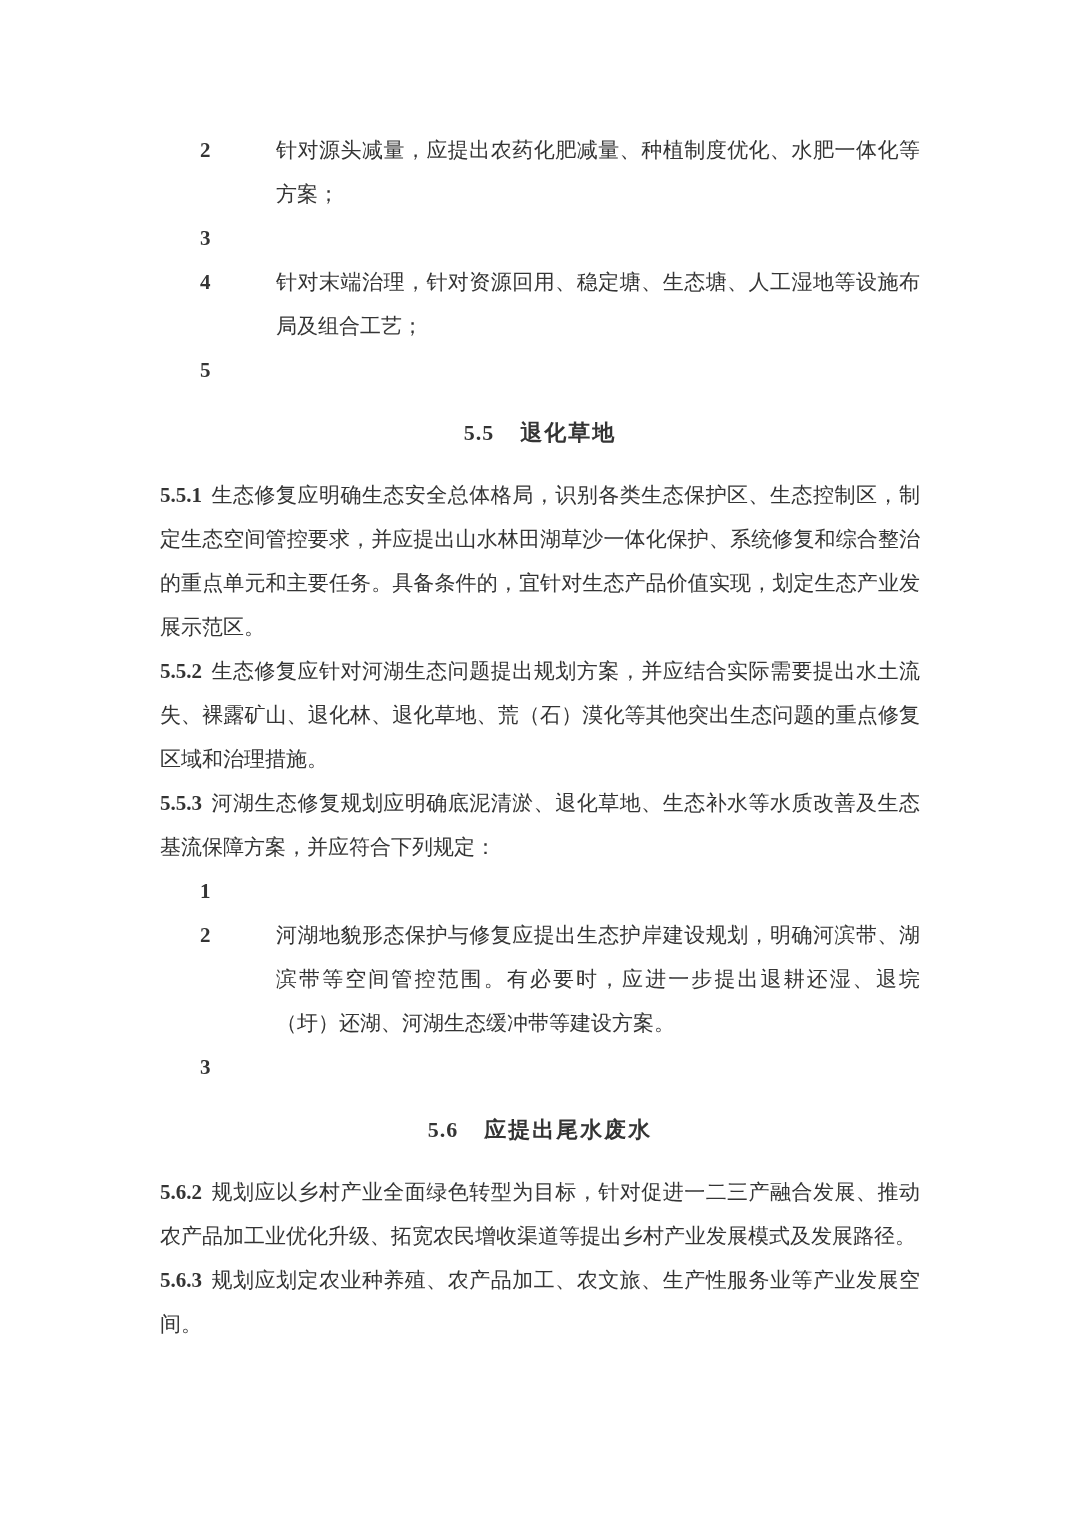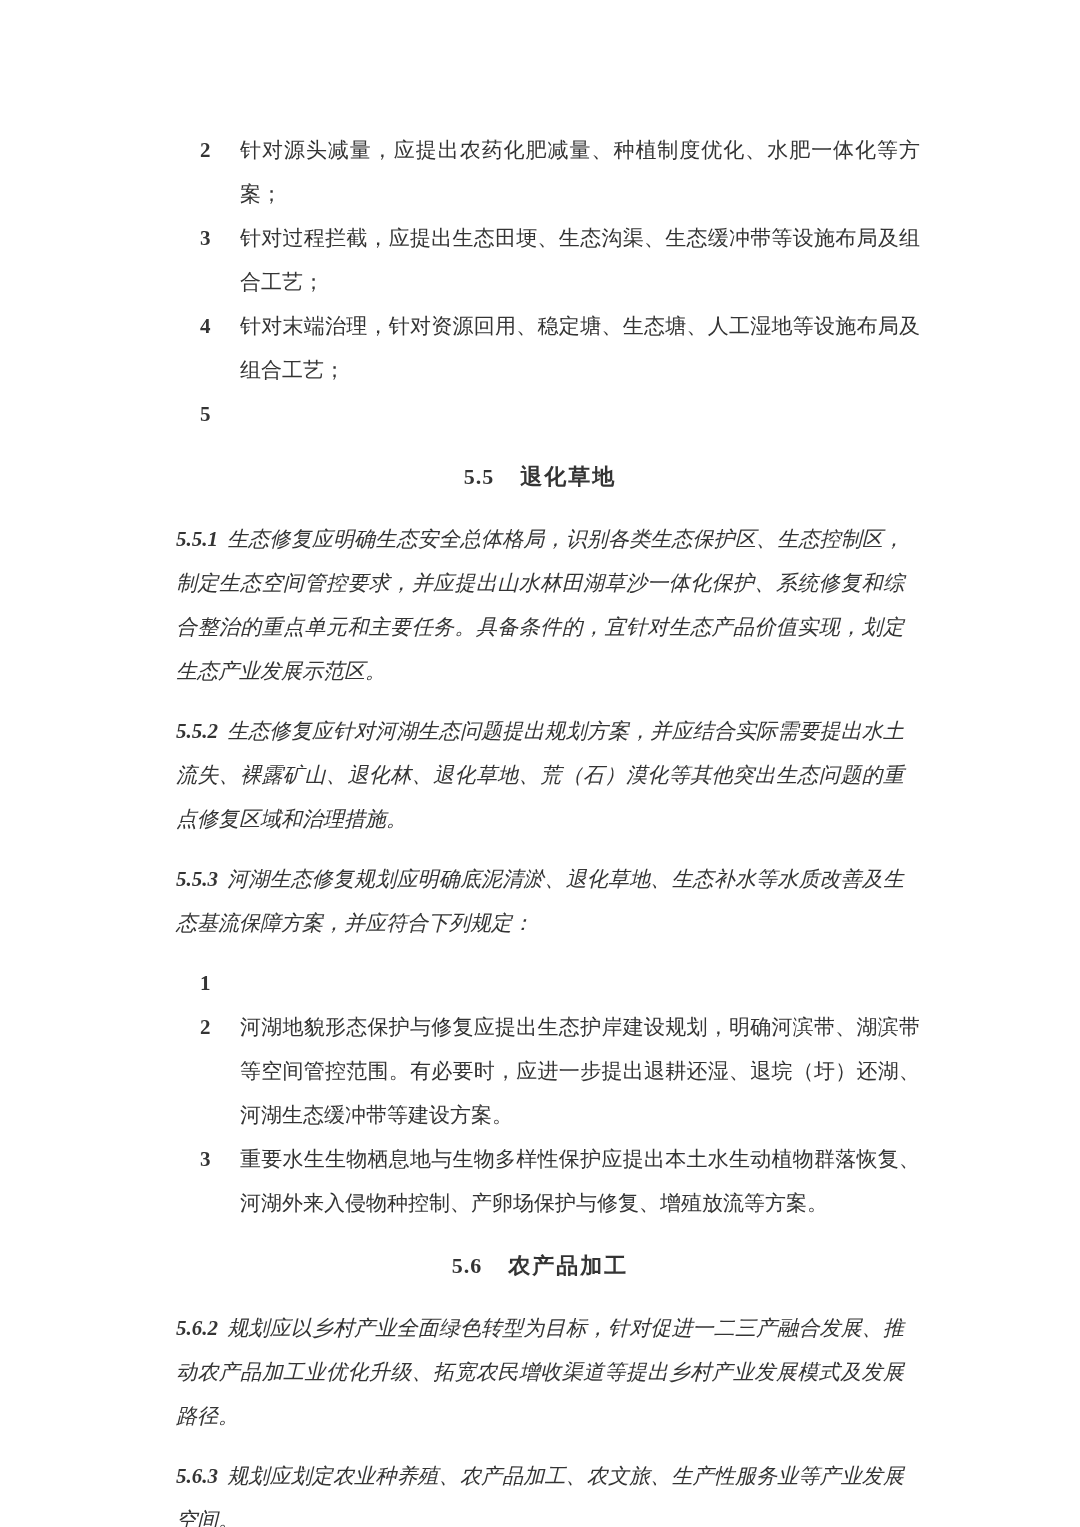--- a/index.html
+++ b/index.html
@@ -20,49 +20,48 @@
     text-align: justify;
   }
   
   .list-item { display: flex; align-items: flex-start; }
   .item-num {
     flex: 0 0 40px;
     margin-left: 40px;
     font-weight: bold;
     font-family: "Liberation Serif", "DejaVu Serif", serif;
   }
-  .item-text { flex: 1 1 auto; text-align: justify; }
+  .item-text { flex: 1 1 auto; text-align: justify; margin-left: 36px; }
   
   .section-heading {
     margin: 19px 0 18px 0;
     text-align: center;
     font-weight: bold;
     font-size: 22px;
     line-height: 44px;
   }
   .section-number { margin-right: 26px; letter-spacing: 1px; }
   .section-title { letter-spacing: 2px; }
   
-  .clause { margin: 16px; text-align: justify; font-style: italic; }
+  .clause { margin: 0; text-align: justify; }
   .clause-id { font-weight: bold; margin-right: 9px; }
 </style>
 </head>
 <body>
 
 <div class="page">
   <div class="content">
 
     <div>
       <div class="list-item">
         <span class="item-num">2</span>
         <span class="item-text">针对源头减量，应提出农药化肥减量、种植制度优化、水肥一体化等方案；</span>
       </div>
       <div class="list-item">
         <span class="item-num">3</span>
-        <span class="item-text">针对过程拦截，应提出生态田埂、生态沟渠、生态缓冲带等设施布局及组合工艺；</span>
       </div>
       <div class="list-item">
         <span class="item-num">4</span>
         <span class="item-text">针对末端治理，针对资源回用、稳定塘、生态塘、人工湿地等设施布局及组合工艺；</span>
       </div>
       <div class="list-item">
         <span class="item-num">5</span>
       </div>
     </div>
 
@@ -84,28 +83,27 @@
       <div>
         <div class="list-item">
           <span class="item-num">1</span>
         </div>
         <div class="list-item">
           <span class="item-num">2</span>
           <span class="item-text">河湖地貌形态保护与修复应提出生态护岸建设规划，明确河滨带、湖滨带等空间管控范围。有必要时，应进一步提出退耕还湿、退垸（圩）还湖、河湖生态缓冲带等建设方案。</span>
         </div>
         <div class="list-item">
           <span class="item-num">3</span>
-          <span class="item-text">重要水生生物栖息地与生物多样性保护应提出本土水生动植物群落恢复、河湖外来入侵物种控制、产卵场保护与修复、增殖放流等方案。</span>
         </div>
       </div>
     </div>
 
     <div>
       <h2 class="section-heading">
-        <span class="section-number">5.6</span><span class="section-title">农产品加工</span>
+        <span class="section-number">5.6</span><span class="section-title">应提出尾水废水</span>
       </h2>
 
       <p class="clause">
         <span class="clause-id">5.6.2</span><span>规划应以乡村产业全面绿色转型为目标，针对促进一二三产融合发展、推动农产品加工业优化升级、拓宽农民增收渠道等提出乡村产业发展模式及发展路径。</span>
       </p>
       <p class="clause">
         <span class="clause-id">5.6.3</span><span>规划应划定农业种养殖、农产品加工、农文旅、生产性服务业等产业发展空间。</span>
       </p>
 
     </div>

